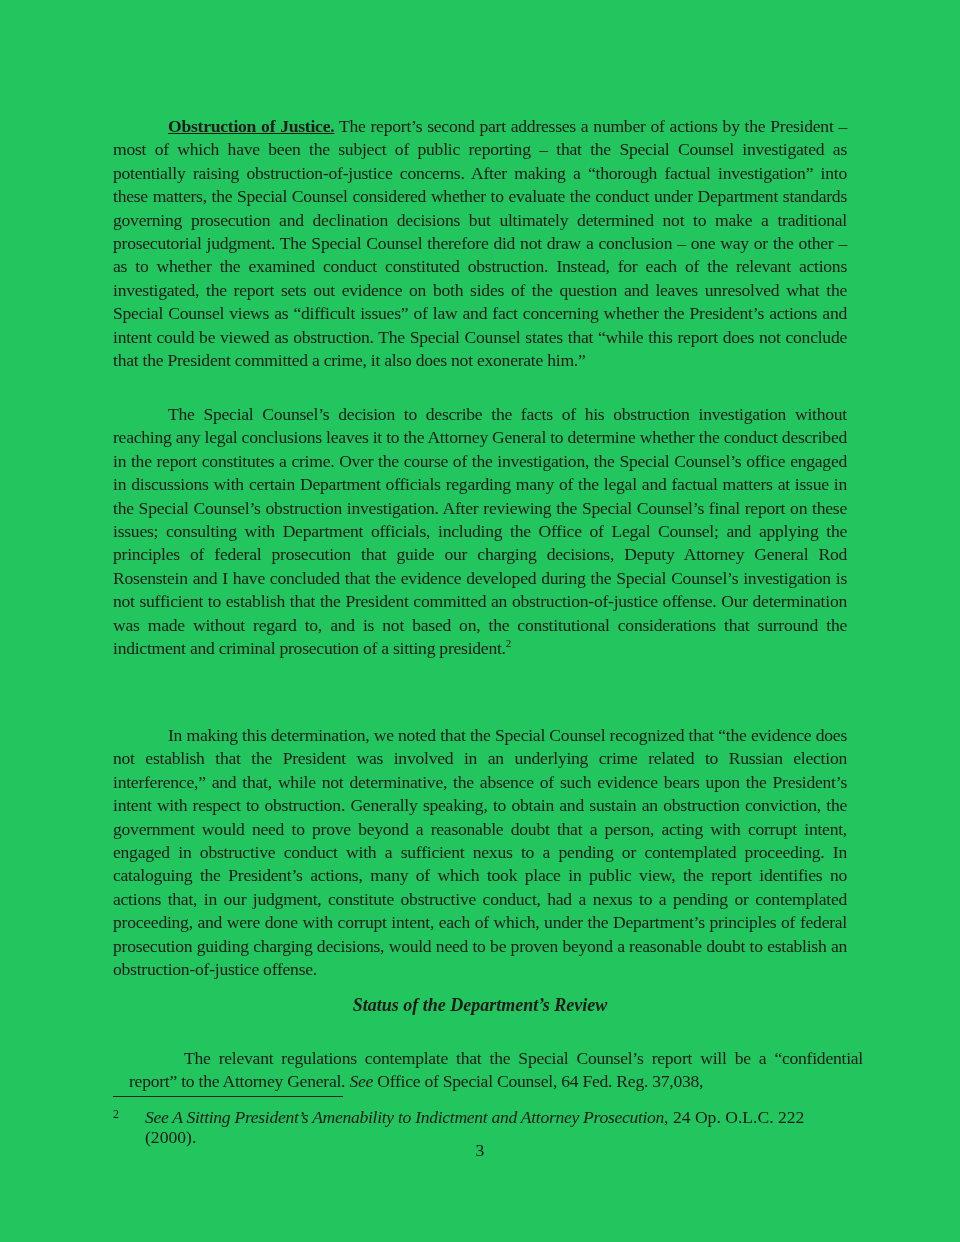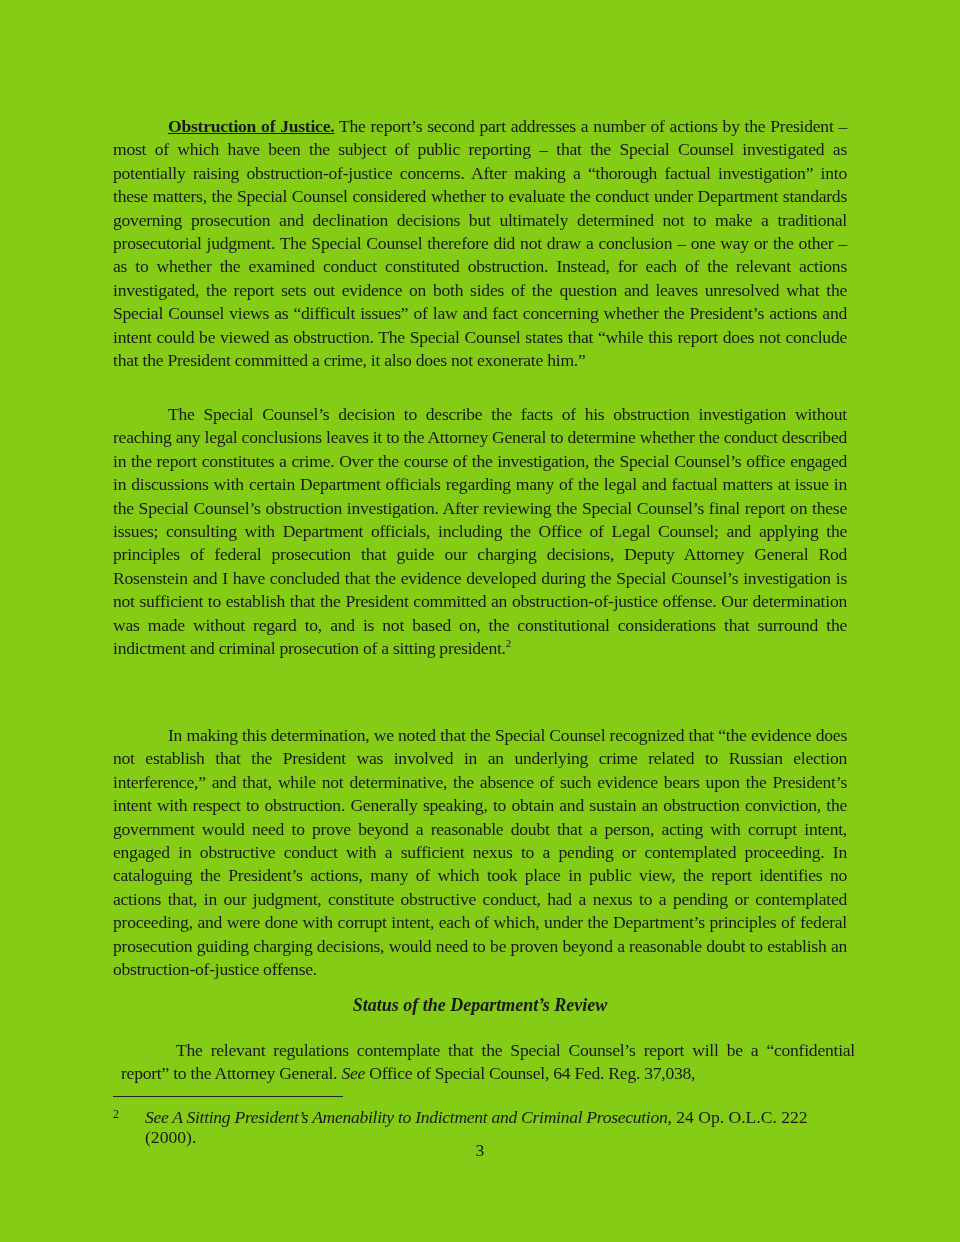--- a/index.html
+++ b/index.html
@@ -1,19 +1,19 @@
 <!DOCTYPE html>
 <html><head>
   <meta charset="utf-8">
   <style>
     html, body { margin: 0; padding: 0; background: #ffffff; }
     body { width: 960px; height: 1242px; position: relative; overflow: hidden; }
     .page {
       position: absolute; left: 0; top: 0; width: 960px; height: 1242px;
-      background: #84cc16; color: #1a1a1a;
+      background: #22c55e; color: #1a1a1a;
       font-family: "Liberation Serif", serif;
     }
     .body-text {
       position: absolute; left: 113px; width: 734px;
       font-size: 17.6px; line-height: 23.4px; text-align: justify;
       letter-spacing: -0.25px; word-spacing: 0px;
     }
     .indent { text-indent: 55px; }
     .p1 { top: 115px; }
     .p2 { top: 403px; }
@@ -47,24 +47,24 @@
 <div class="page">
 
   <p class="body-text indent p1" style="margin:0;"><span class="section-title">Obstruction of Justice.</span><span> The report’s second part addresses a number of actions by the President – most of which have been the subject of public reporting – that the Special Counsel investigated as potentially raising obstruction-of-justice concerns.  After making a “thorough factual investigation” into these matters, the Special Counsel considered whether to evaluate the conduct under Department standards governing prosecution and declination decisions but ultimately determined not to make a traditional prosecutorial judgment.  The Special Counsel therefore did not draw a conclusion – one way or the other – as to whether the examined conduct constituted obstruction.  Instead, for each of the relevant actions investigated, the report sets out evidence on both sides of the question and leaves unresolved what the Special Counsel views as “difficult issues” of law and fact concerning whether the President’s actions and intent could be viewed as obstruction.  The Special Counsel states that “while this report does not conclude that the President committed a crime, it also does not exonerate him.”</span></p>
 
   <p class="body-text indent p2" style="margin:0;"><span>The Special Counsel’s decision to describe the facts of his obstruction investigation without reaching any legal conclusions leaves it to the Attorney General to determine whether the conduct described in the report constitutes a crime.  Over the course of the investigation, the Special Counsel’s office engaged in discussions with certain Department officials regarding many of the legal and factual matters at issue in the Special Counsel’s obstruction investigation.  After reviewing the Special Counsel’s final report on these issues; consulting with Department officials, including the Office of Legal Counsel; and applying the principles of federal prosecution that guide our charging decisions, Deputy Attorney General Rod Rosenstein and I have concluded that the evidence developed during the Special Counsel’s investigation is not sufficient to establish that the President committed an obstruction-of-justice offense.  Our determination was made without regard to, and is not based on, the constitutional considerations that surround the indictment and criminal prosecution of a sitting president.</span><sup>2</sup></p>
 
   <p class="body-text indent p3" style="margin:0;"><span>In making this determination, we noted that the Special Counsel recognized that “the evidence does not establish that the President was involved in an underlying crime related to Russian election interference,” and that, while not determinative, the absence of such evidence bears upon the President’s intent with respect to obstruction.  Generally speaking, to obtain and sustain an obstruction conviction, the government would need to prove beyond a reasonable doubt that a person, acting with corrupt intent, engaged in obstructive conduct with a sufficient nexus to a pending or contemplated proceeding.  In cataloguing the President’s actions, many of which took place in public view, the report identifies no actions that, in our judgment, constitute obstructive conduct, had a nexus to a pending or contemplated proceeding, and were done with corrupt intent, each of which, under the Department’s principles of federal prosecution guiding charging decisions, would need to be proven beyond a reasonable doubt to establish an obstruction-of-justice offense.</span></p>
 
   <div class="heading">Status of the Department’s Review</div>
 
-  <p class="body-text indent p4" style="margin:8px;"><span>The relevant regulations contemplate that the Special Counsel’s report will be a “confidential report” to the Attorney General.  </span><i>See</i><span> Office of Special Counsel, 64 Fed. Reg. 37,038,</span></p>
+  <p class="body-text indent p4" style="margin:16px;"><span>The relevant regulations contemplate that the Special Counsel’s report will be a “confidential report” to the Attorney General.  </span><i>See</i><span> Office of Special Counsel, 64 Fed. Reg. 37,038,</span></p>
 
   <div class="footnote-rule"></div>
 
   <div class="footnote">
     <span class="fn-num">2</span>
-    <div class="fn-body"><i>See A Sitting President’s Amenability to Indictment and Criminal Prosecution</i><span>, 24 Op. O.L.C. 222 (2000).</span></div>
+    <div class="fn-body"><i>See A Sitting President’s Amenability to Indictment and Attorney Prosecution</i><span>, 24 Op. O.L.C. 222 (2000).</span></div>
   </div>
 
   <div class="page-number">3</div>
 
 </div>
 
 </body></html>

